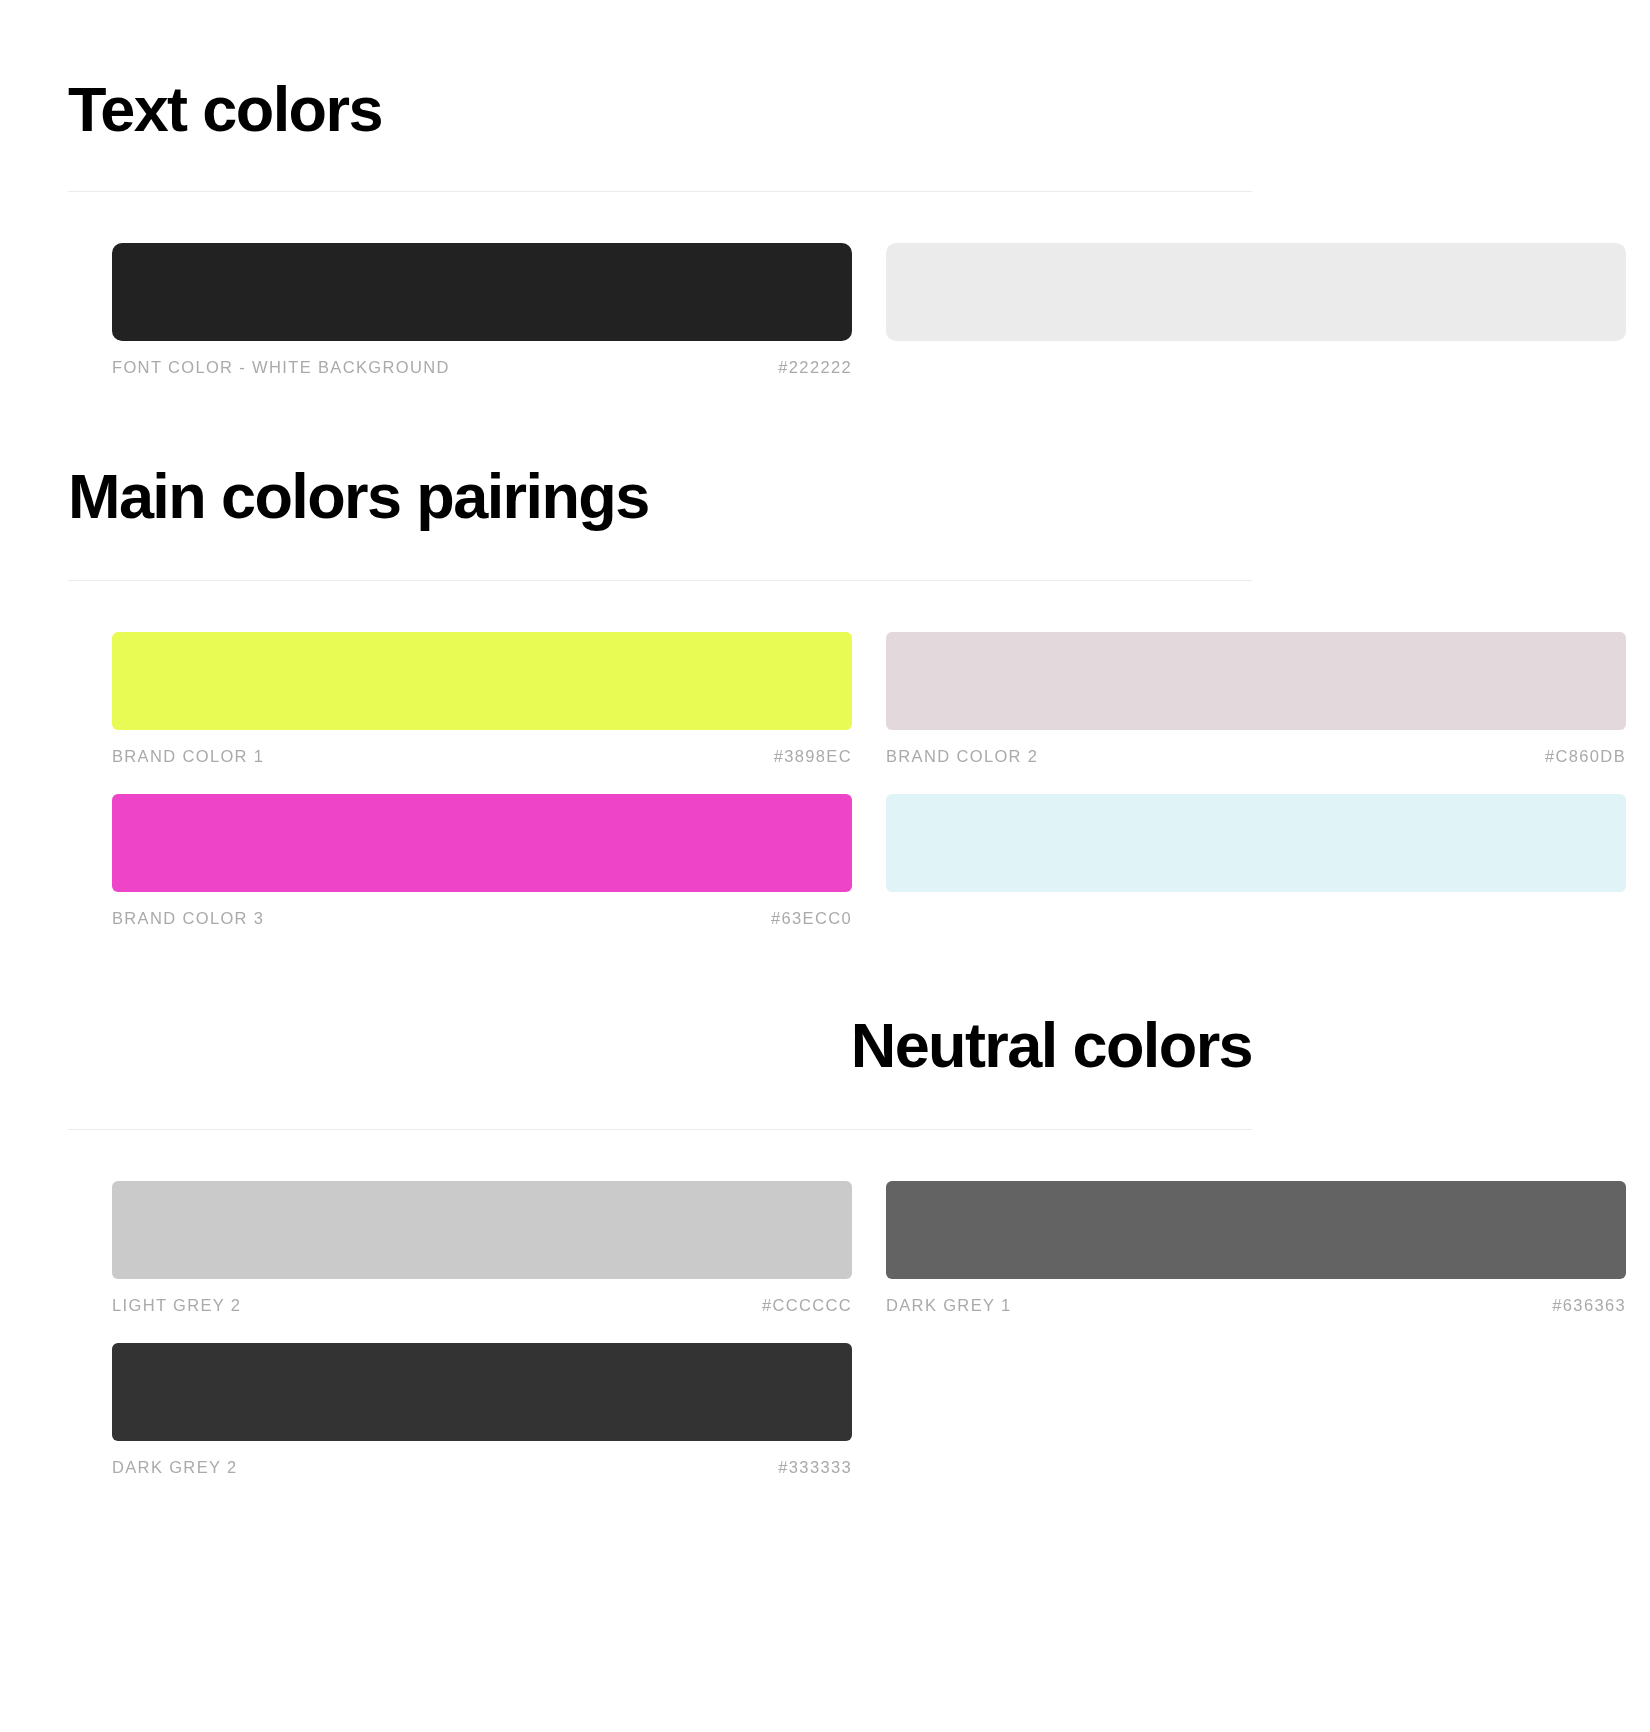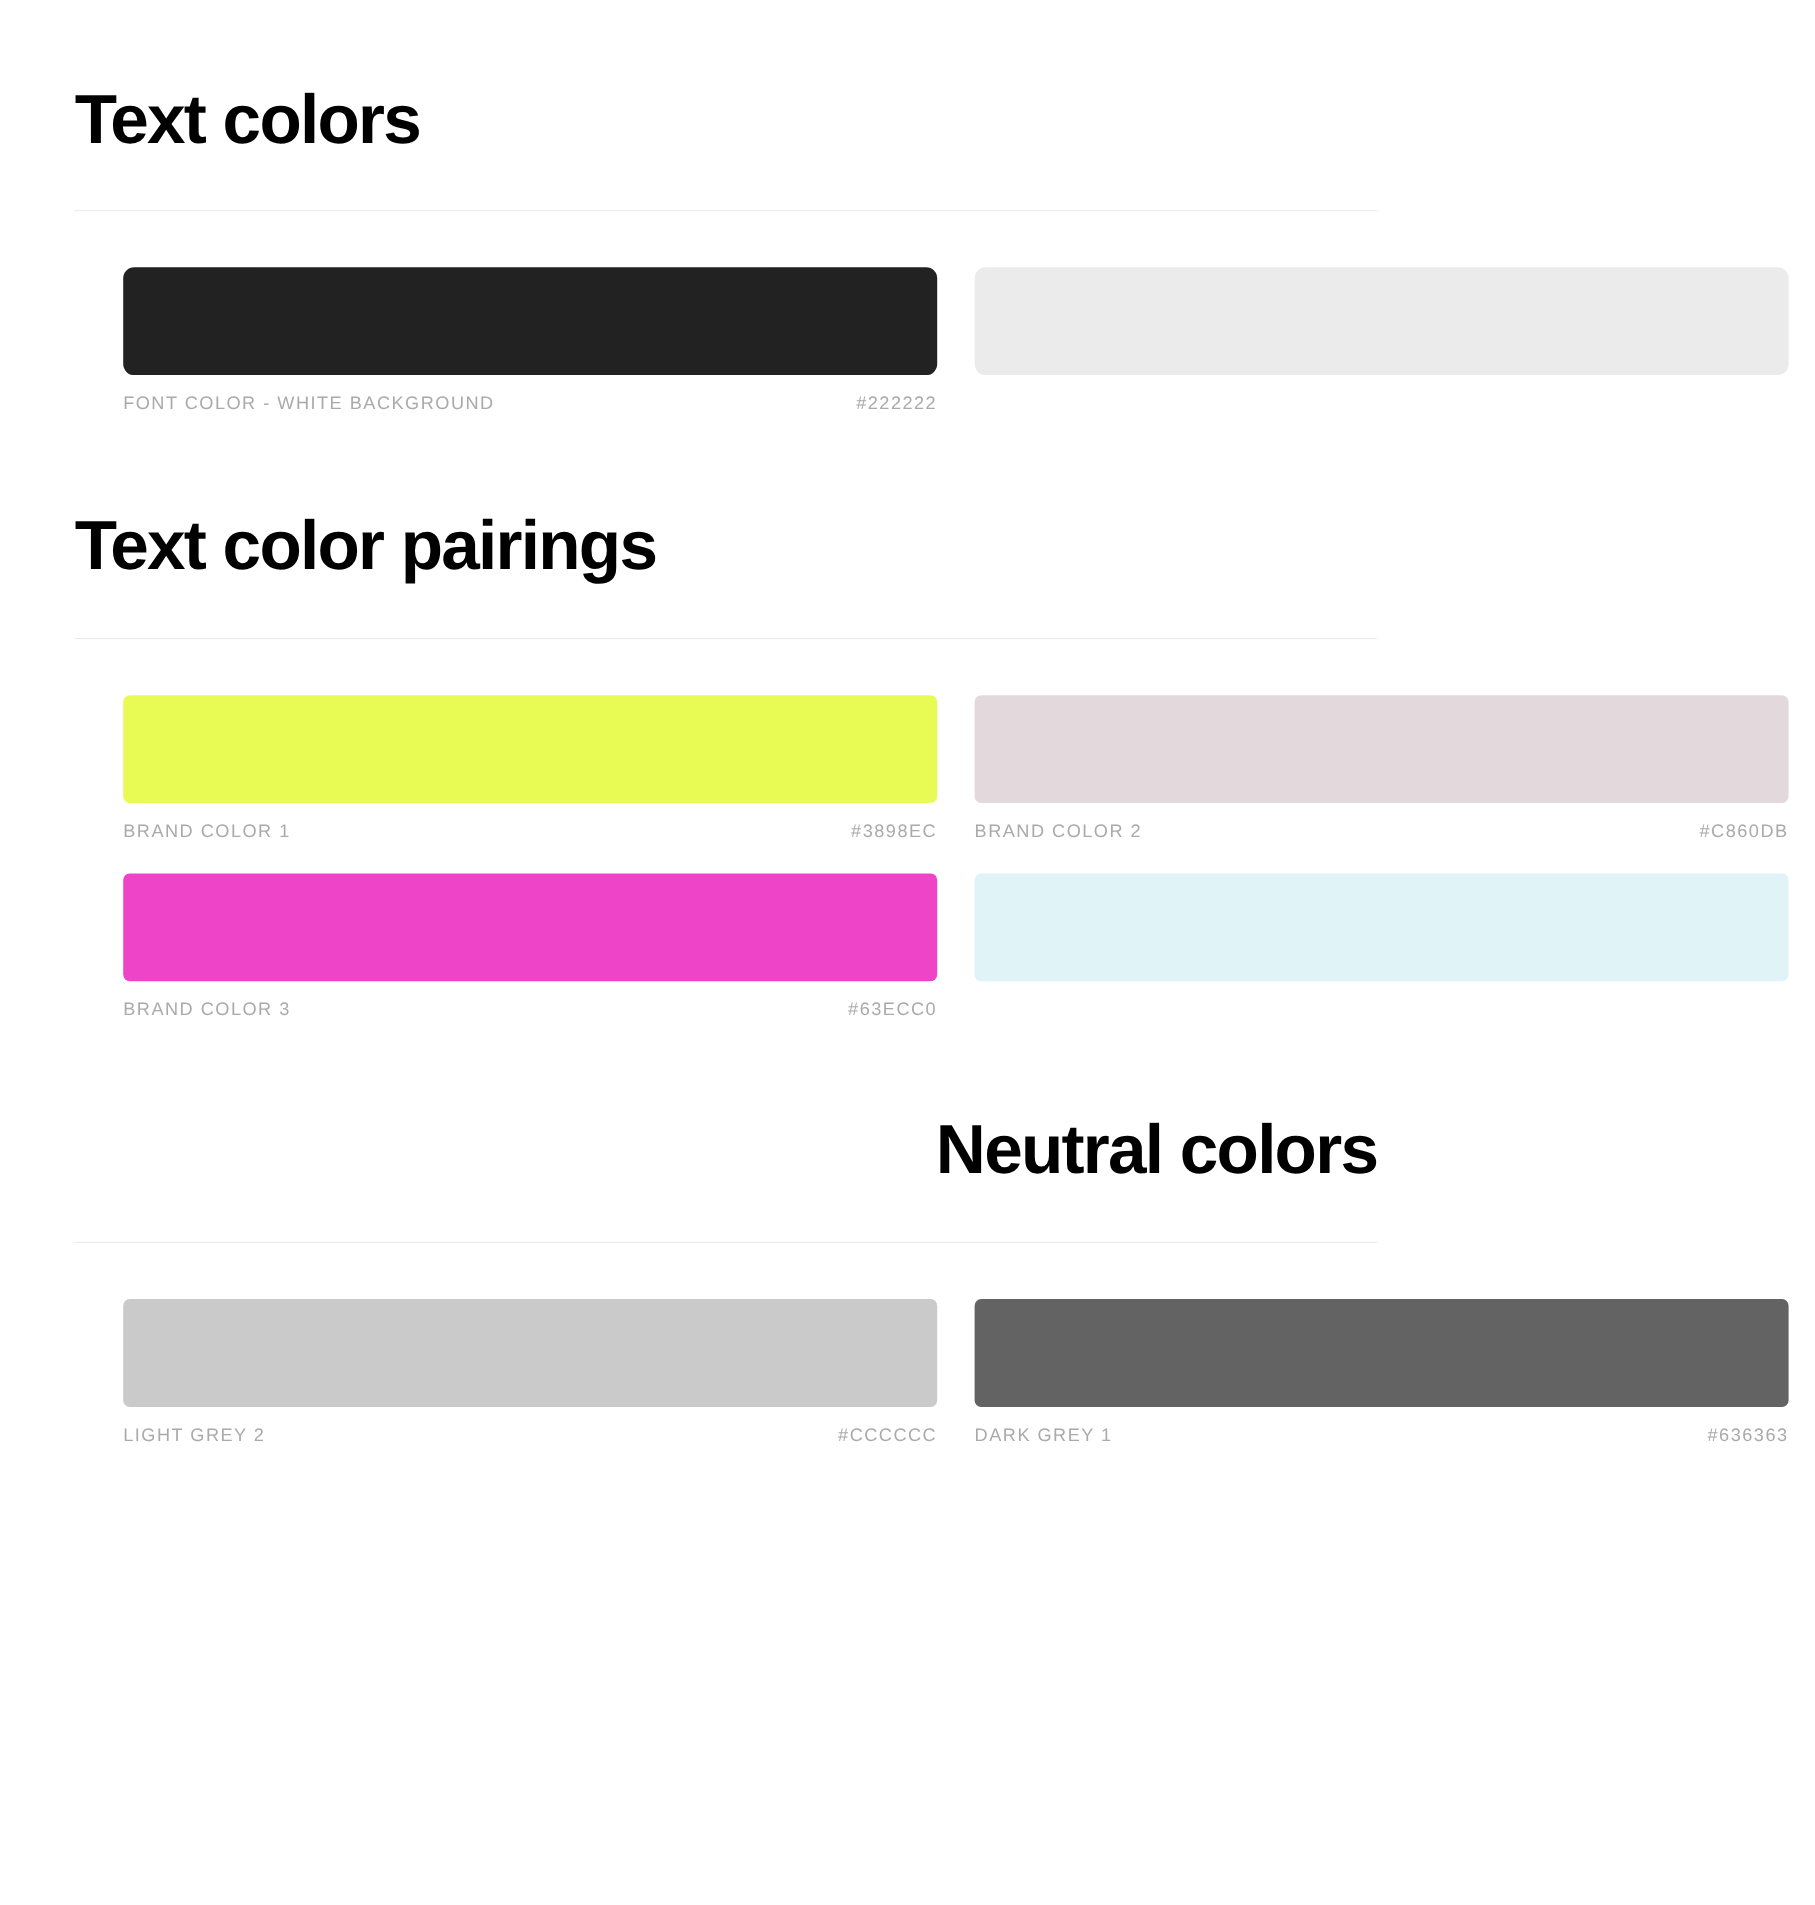--- a/index.html
+++ b/index.html
@@ -116,21 +116,21 @@
       </div>
 
       <div class="swatch-cell">
         <div class="swatch-chip" style="background: rgb(235, 235, 235); border-radius: 10px; height: 98px;"></div>
       </div>
 
     </div>
   </section>
 
   <section class="section" id="section-main-pairings">
-    <h2 class="section-heading" style="color: rgb(0, 0, 0);">Text color pairings</h2>
+    <h2 class="section-heading" style="color: rgb(0, 0, 0);">Main colors pairings</h2>
     <div class="section-rule" style="background: rgb(235, 235, 235);"></div>
 
     <div class="swatch-grid">
 
       <div class="swatch-cell">
         <div class="swatch-chip" style="background: rgb(232, 251, 85); border-radius: 6px; height: 98px;"></div>
         <div class="swatch-meta">
           <span class="swatch-name" style="color: rgb(170, 170, 170);">BRAND COLOR 1</span>
           <span class="swatch-hex" style="color: rgb(170, 170, 170);">#3898EC</span>
         </div>
@@ -175,17 +175,24 @@
       </div>
 
       <div class="swatch-cell">
         <div class="swatch-chip" style="background: rgb(99, 99, 99); border-radius: 6px; height: 98px;"></div>
         <div class="swatch-meta">
           <span class="swatch-name" style="color: rgb(170, 170, 170);">DARK GREY 1</span>
           <span class="swatch-hex" style="color: rgb(170, 170, 170);">#636363</span>
         </div>
       </div>
 
+      <div class="swatch-cell">
+        <div class="swatch-chip" style="background: rgb(51, 51, 51); border-radius: 6px; height: 98px;"></div>
+        <div class="swatch-meta">
+          <span class="swatch-name" style="color: rgb(170, 170, 170);">DARK GREY 2</span>
+          <span class="swatch-hex" style="color: rgb(170, 170, 170);">#333333</span>
+        </div>
+      </div>
 
     </div>
   </section>
 
 </div>
 
 </body></html>

